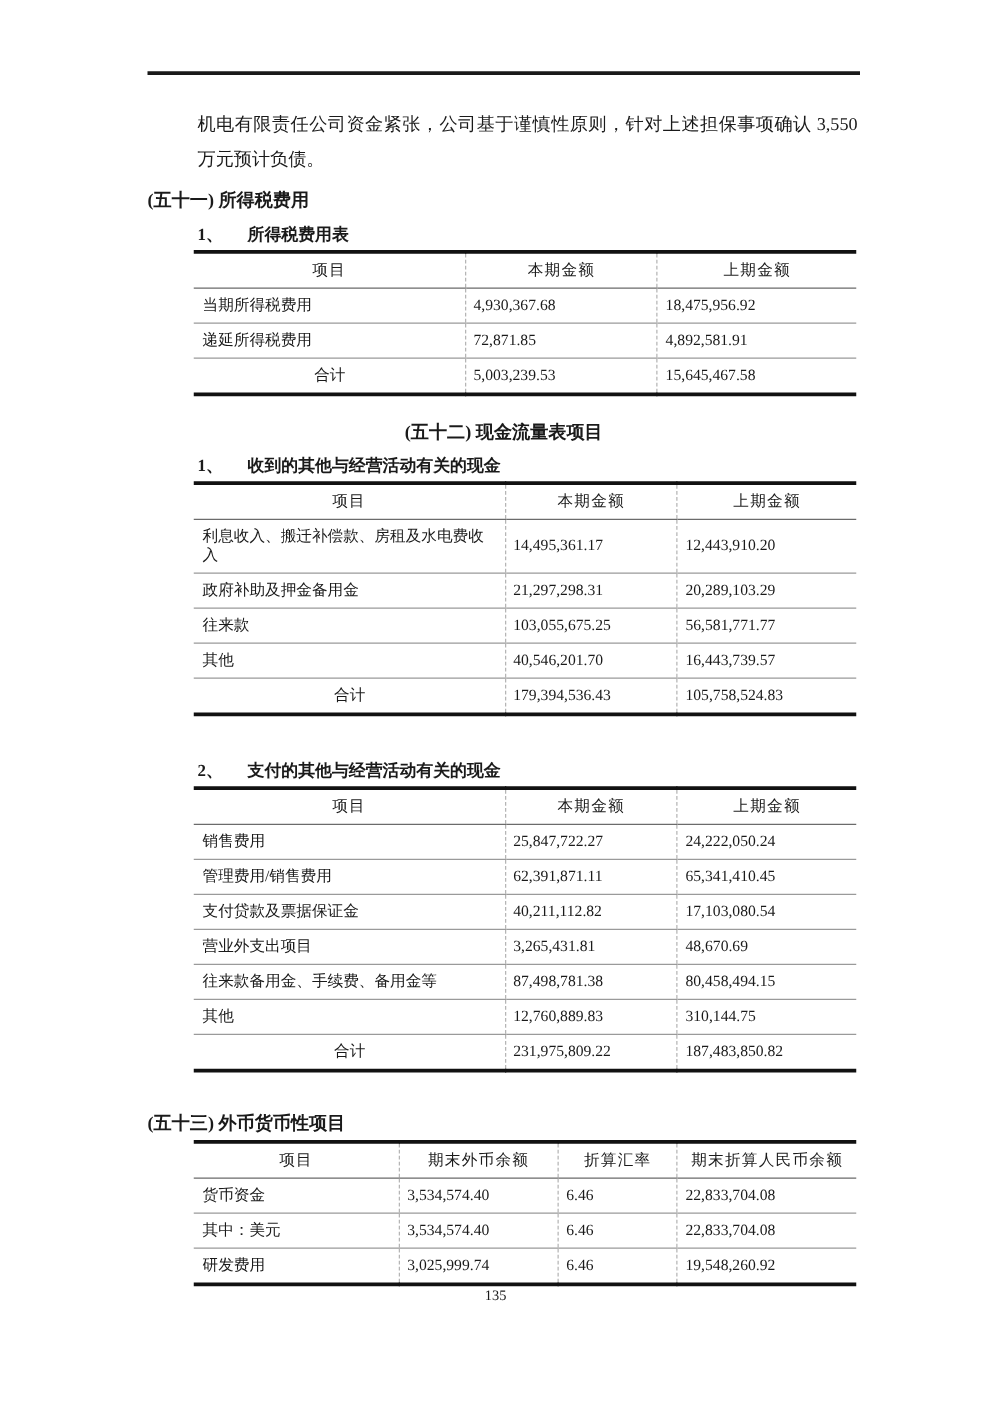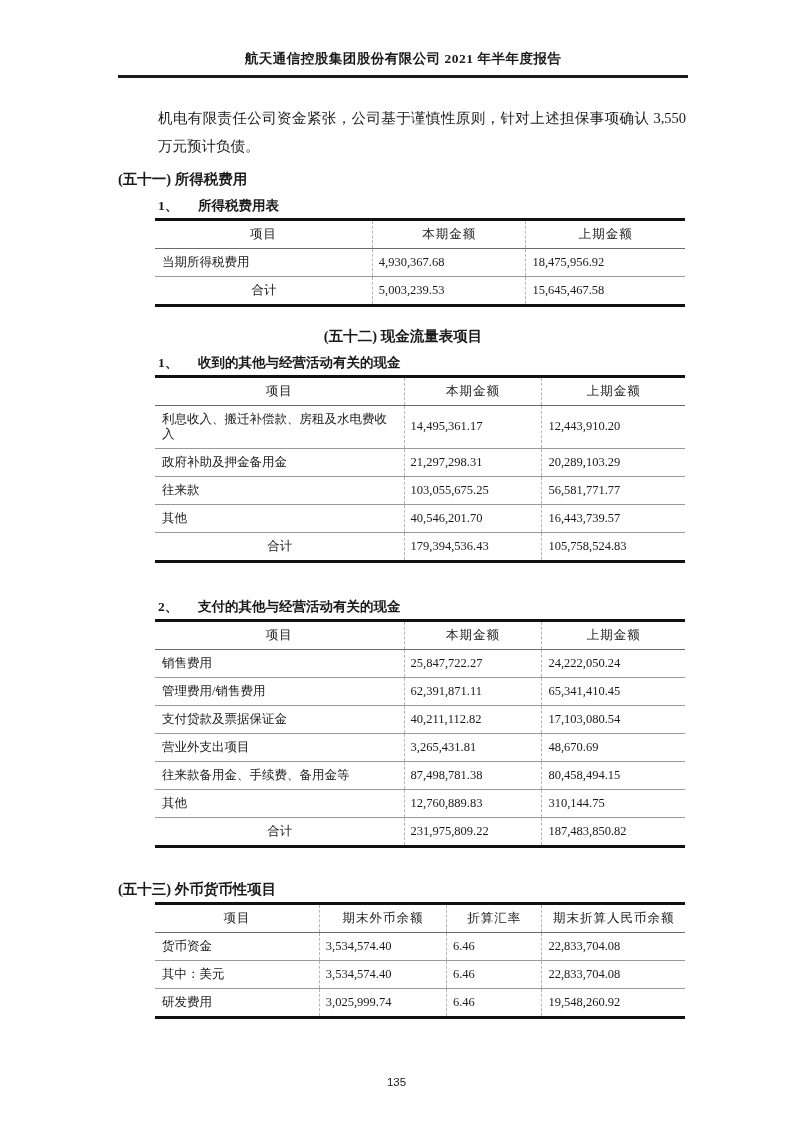--- a/index.html
+++ b/index.html
@@ -89,35 +89,34 @@
   table.fin-table th + th,
   table.fin-table td + td {
     border-left: 1px dashed #b5b5b5;
   }
   table.fin-table td.label { text-align: left; padding-left: 7px; }
   table.fin-table td.label.center { text-align: center; }
   table.fin-table td.num { padding-right: 14px; }
   
   .page-footer {
     position: absolute;
-    top: 1076px;
+    top: 1031px;
     left: 0;
     width: 793px;
     text-align: center;
     font-size: 11.5px;
-    font-family: Liberation Sans, sans-serif;
+    font-family: Liberation Serif, serif;
   }
 </style>
 </head>
 <body>
 
 <div class="content">
 
   <div class="report-header">
-    <div class="title-text">航天通信控股集团股份有限公司 2021 年半年度报告</div>
     <div class="header-rule"></div>
   </div>
 
   <p class="intro">机电有限责任公司资金紧张，公司基于谨慎性原则，针对上述担保事项确认 3,550 万元预计负债。</p>
 
   <div class="section-heading">(五十一) 所得税费用</div>
 
   <div class="sub-heading">
     <span class="sub-num">1、</span><span>所得税费用表</span>
   </div>
@@ -134,20 +133,25 @@
             <th>项目</th>
             <th>本期金额</th>
             <th>上期金额</th>
           </tr>
         </thead>
         <tbody>
           <tr>
             <td class="label">当期所得税费用</td>
             <td class="num">4,930,367.68</td>
             <td class="num">18,475,956.92</td>
+          </tr>
+          <tr>
+            <td class="label">递延所得税费用</td>
+            <td class="num">72,871.85</td>
+            <td class="num">4,892,581.91</td>
           </tr>
           <tr>
             <td class="label center">合计</td>
             <td class="num">5,003,239.53</td>
             <td class="num">15,645,467.58</td>
           </tr>
         </tbody>
       </table>
     </div>
 

